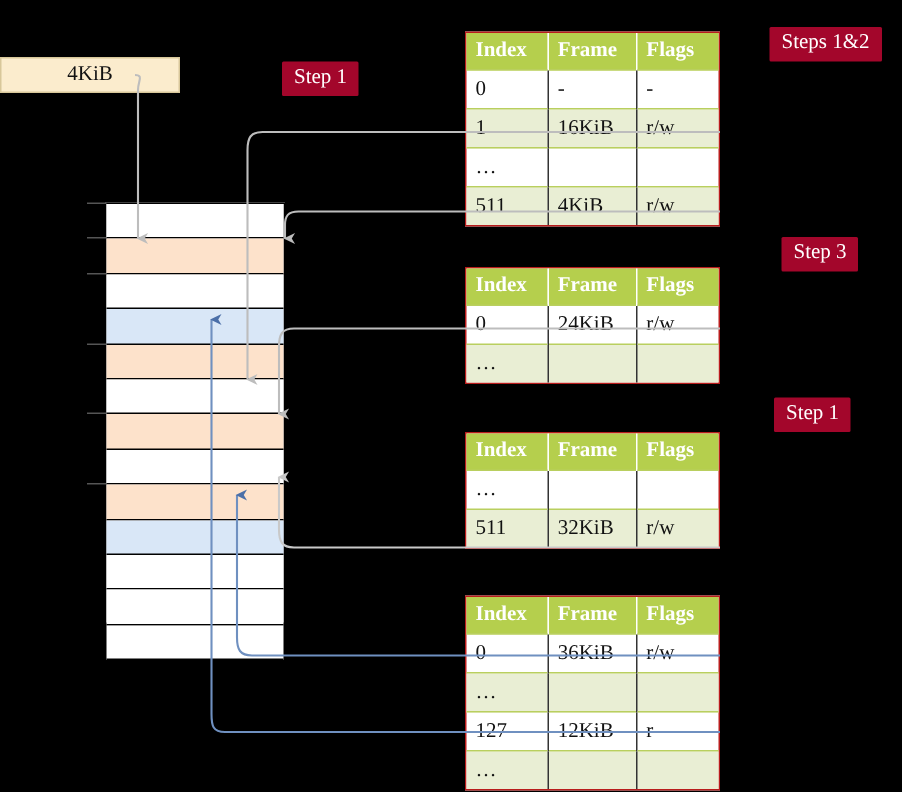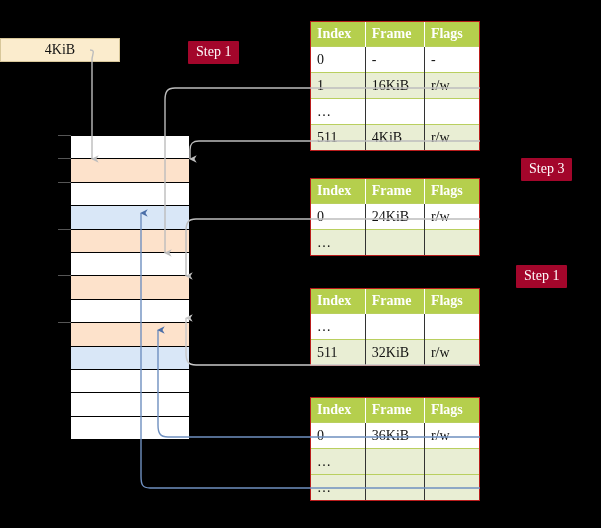--- a/index.html
+++ b/index.html
@@ -51,20 +51,21 @@
 </head>
 <body>
 
 <div class="canvas">
 
   <div class="sizebox">
     <span>4KiB</span>
   </div>
 
   <div class="badge" style="left:188px;top:41px;">Step 1</div>
+  <div class="badge" style="left:513px;top:18px;">Steps 1&amp;2</div>
   <div class="badge" style="left:521px;top:158px;">Step 3</div>
   <div class="badge" style="left:516px;top:265px;">Step 1</div>
 
   <div class="mem" id="mem">
       <div class="memrow f-white" style="top: 0px;"></div>
       <div class="memrow f-orange" style="top: 23.4px;"></div>
       <div class="memrow f-white" style="top: 46.8px;"></div>
       <div class="memrow f-blue" style="top: 70.2px;"></div>
       <div class="memrow f-orange" style="top: 93.6px;"></div>
       <div class="memrow f-white" style="top: 117px;"></div>
@@ -177,20 +178,25 @@
           <tr>
             <td class="col-i">0</td>
             <td class="col-f">36KiB</td>
             <td class="col-g">r/w</td>
           </tr>
           <tr class="alt">
             <td class="col-i">…</td>
             <td class="col-f"></td>
             <td class="col-g"></td>
           </tr>
+          <tr>
+            <td class="col-i">127</td>
+            <td class="col-f">12KiB</td>
+            <td class="col-g">r</td>
+          </tr>
           <tr class="alt">
             <td class="col-i">…</td>
             <td class="col-f"></td>
             <td class="col-g"></td>
           </tr>
         </tbody>
       </table>
     </div>
 
   <svg class="wires" viewBox="0 0 601 528">

